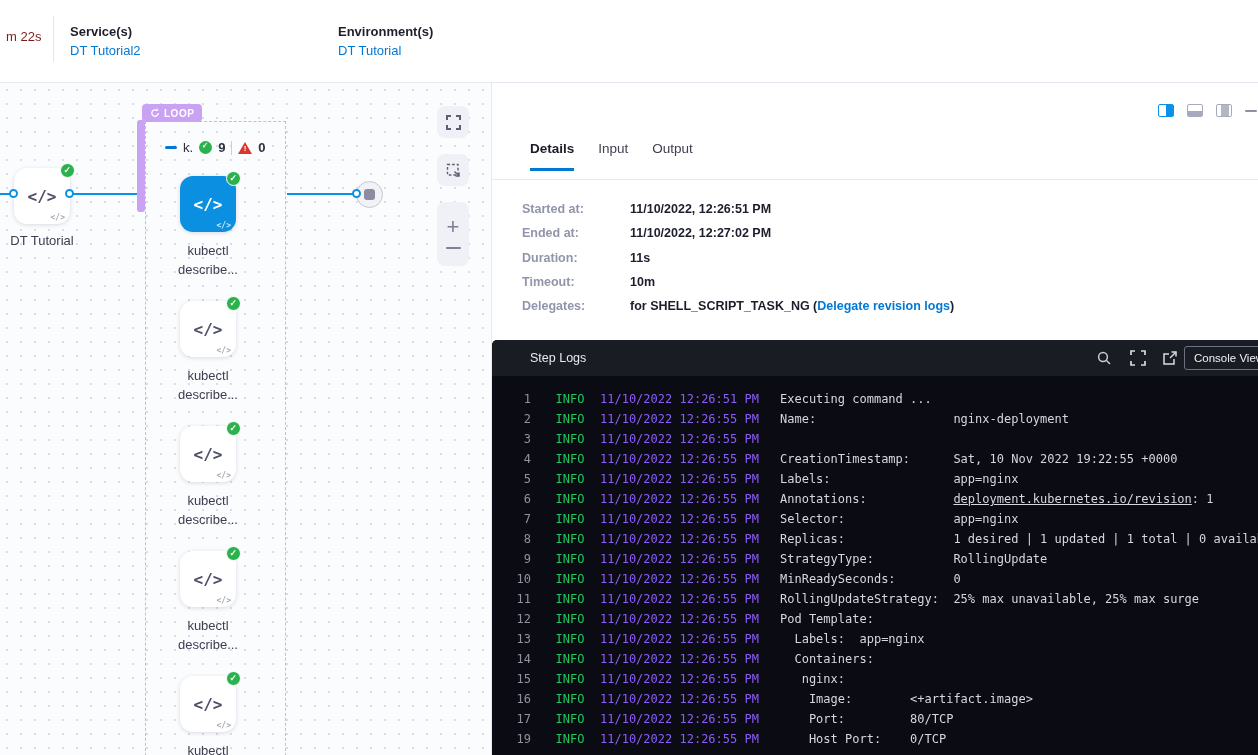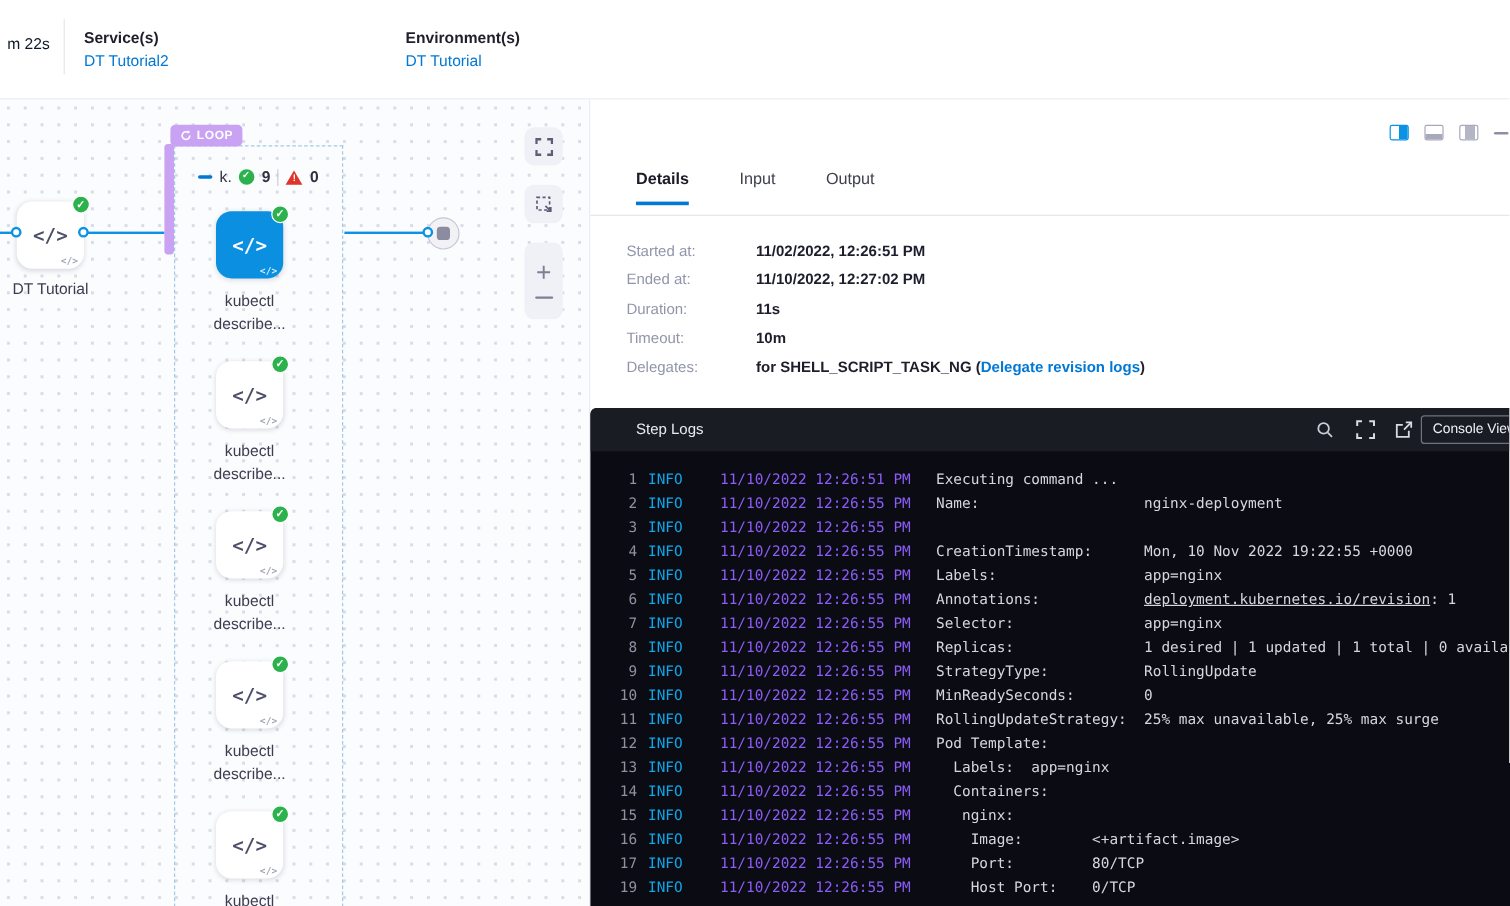--- a/index.html
+++ b/index.html
@@ -3,21 +3,21 @@
 <meta charset="utf-8">
 <style>
   * { margin:0; padding:0; box-sizing:border-box; }
   html,body { background:#fff; }
   #screen {
     position:relative; width:1258px; height:755px; overflow:hidden;
     font-family:"Liberation Sans", sans-serif; background:#fff;
   }
   
   #topbar { position:absolute; left:0; top:0; width:1258px; height:82px; background:#fff; }
-  .elapsed { position:absolute; left:6px; top:29px; font-size:13px; color:#0f172a; }
+  .elapsed { position:absolute; left:6px; top:29px; font-size:13px; color:#7f1d1d; }
   .v-divider { position:absolute; left:53px; top:16px; width:1px; height:46px; background:#e3e5ed; }
   .meta-label { position:absolute; top:24px; font-size:13px; font-weight:bold; color:#1e1f2b; }
   .meta-link  { position:absolute; top:43px; font-size:13px; color:#0278d5; cursor:pointer; }
   #main-divider { position:absolute; left:0; top:82px; width:1258px; height:1px; background:#e6e8ef; }
 
   
   #canvas {
     position:absolute; left:0; top:83px; width:492px; height:672px; overflow:hidden;
     background-color:#fbfcfe;
     background-image:radial-gradient(circle,#d8dce8 1.2px, transparent 1.3px);
@@ -75,43 +75,43 @@
 
   
   #panel { position:absolute; left:492px; top:83px; width:766px; height:672px; background:#fff; }
   #panel-title { position:absolute; left:38px; top:18px; font-size:15px; font-weight:bold; color:#1b1c28; }
   .layout-icon { position:absolute; top:21px; width:16px; height:13px; border-radius:2px; cursor:pointer; }
   #li-split { left:666px; border:1.5px solid #0b92e4; background:linear-gradient(to right,#fff 50%, #0b92e4 50%); }
   #li-bottom { left:695px; border:1.5px solid #a8aabc; background:linear-gradient(to bottom,#fff 58%, #a8aabc 58%); }
   #li-right { left:724px; border:1.5px solid #a8aabc; background:linear-gradient(to right,#fff 30%, #b4b6c6 30%, #b4b6c6 85%, #fff 85%); }
   #li-collapse { left:753px; top:27px; width:12px; height:2px; background:#8d8fa2; border:none; }
 
-  #tabs { position:absolute; left:38px; top:58px; display:flex; gap:42px; }
+  #tabs { position:absolute; left:38px; top:58px; display:flex; gap:24px; }
   .tab { font-size:13.5px; color:#3f414f; padding-bottom:12px; cursor:pointer; }
   .tab.active { font-weight:bold; color:#1b1c28; border-bottom:3px solid #0278d5; }
   #tabs-sep { position:absolute; left:0; top:96px; width:766px; height:1px; background:#e5e7ee; }
 
   .detail-row { position:absolute; left:30px; width:700px; height:20px; }
-  .detail-label { position:absolute; left:0; top:0; font-size:12.5px; color:#9295aa; font-weight:normal; }
+  .detail-label { position:absolute; left:0; top:0; font-size:12.5px; color:#9295aa; font-weight:bold; }
   .detail-value { position:absolute; left:108px; top:0; font-size:12.5px; color:#1d1e2c; font-weight:bold; white-space:nowrap; }
   .detail-value .inline-link { color:#0278d5; cursor:pointer; }
 
   
   #logs { position:absolute; left:0; top:257px; width:766px; height:415px; background:#0b0c13; border-radius:5px 0 0 0; overflow:hidden; }
   #logs-header { position:absolute; left:0; top:0; width:766px; height:36px; background:#1a1c24; border-radius:5px 0 0 0; }
   #logs-title { position:absolute; left:38px; top:11px; font-size:12.5px; color:#e8eaf0; }
   .log-hicon { position:absolute; cursor:pointer; }
   #console-view-btn { position:absolute; left:692px; top:6px; height:24px; padding:0 9px; line-height:22px;
                       border:1px solid #6f7180; border-radius:3px; font-size:11.5px; color:#eef0f6;
                       white-space:nowrap; cursor:pointer; background:transparent; }
   #log-body { position:absolute; left:0; top:36px; width:766px; height:379px; padding-top:13px; overflow:hidden;
               font-family:"DejaVu Sans Mono", monospace; font-size:12px; }
   .log-row { display:flex; height:20px; line-height:20px; padding-left:18px; white-space:pre; }
   .log-num { width:21px; text-align:right; color:#8f91a1; flex:0 0 auto; }
-  .log-level { width:60px; margin-left:9px; color:#0ea5e9; flex:0 0 auto; }
+  .log-level { width:60px; margin-left:9px; color:#22c55e; flex:0 0 auto;text-align:center; }
   .log-time { width:180px; color:#8b5cf6; flex:0 0 auto; }
   .log-msg { color:#d6d7de; flex:0 0 auto; }
   .log-msg .log-link { text-decoration:underline; cursor:pointer; color:#d6d7de; }
 </style>
 </head>
 <body>
 
 <div id="screen">
 
   <div id="topbar">
@@ -242,21 +242,21 @@
     <div id="tabs">
         <div class="tab active">Details</div>
         <div class="tab">Input</div>
         <div class="tab">Output</div>
       </div>
     <div id="tabs-sep"></div>
 
     <div id="detail-rows">
         <div class="detail-row" style="top: 119px;">
           <span class="detail-label">Started at:</span>
-          <span class="detail-value">11/02/2022, 12:26:51 PM</span>
+          <span class="detail-value">11/10/2022, 12:26:51 PM</span>
         </div>
         <div class="detail-row" style="top: 143px;">
           <span class="detail-label">Ended at:</span>
           <span class="detail-value">11/10/2022, 12:27:02 PM</span>
         </div>
         <div class="detail-row" style="top: 168px;">
           <span class="detail-label">Duration:</span>
           <span class="detail-value">11s</span>
         </div>
         <div class="detail-row" style="top: 192px;">
@@ -292,21 +292,21 @@
               <path d="M9.5 2 H14 V6.5"></path>
               <path d="M14 2 L8 8"></path>
             </svg>
         </span>
         <span id="console-view-btn">Console View</span>
       </div>
       <div id="log-body">
           <div class="log-row"><span class="log-num">1</span><span class="log-level">INFO</span><span class="log-time">11/10/2022 12:26:51 PM</span><span class="log-msg">Executing command ...</span></div>
           <div class="log-row"><span class="log-num">2</span><span class="log-level">INFO</span><span class="log-time">11/10/2022 12:26:55 PM</span><span class="log-msg">Name:                   nginx-deployment</span></div>
           <div class="log-row"><span class="log-num">3</span><span class="log-level">INFO</span><span class="log-time">11/10/2022 12:26:55 PM</span></div>
-          <div class="log-row"><span class="log-num">4</span><span class="log-level">INFO</span><span class="log-time">11/10/2022 12:26:55 PM</span><span class="log-msg">CreationTimestamp:      Mon, 10 Nov 2022 19:22:55 +0000</span></div>
+          <div class="log-row"><span class="log-num">4</span><span class="log-level">INFO</span><span class="log-time">11/10/2022 12:26:55 PM</span><span class="log-msg">CreationTimestamp:      Sat, 10 Nov 2022 19:22:55 +0000</span></div>
           <div class="log-row"><span class="log-num">5</span><span class="log-level">INFO</span><span class="log-time">11/10/2022 12:26:55 PM</span><span class="log-msg">Labels:                 app=nginx</span></div>
           <div class="log-row"><span class="log-num">6</span><span class="log-level">INFO</span><span class="log-time">11/10/2022 12:26:55 PM</span><span class="log-msg">Annotations:            <span class="log-link">deployment.kubernetes.io/revision</span>: 1</span></div>
           <div class="log-row"><span class="log-num">7</span><span class="log-level">INFO</span><span class="log-time">11/10/2022 12:26:55 PM</span><span class="log-msg">Selector:               app=nginx</span></div>
           <div class="log-row"><span class="log-num">8</span><span class="log-level">INFO</span><span class="log-time">11/10/2022 12:26:55 PM</span><span class="log-msg">Replicas:               1 desired | 1 updated | 1 total | 0 available | 1 unavailable</span></div>
           <div class="log-row"><span class="log-num">9</span><span class="log-level">INFO</span><span class="log-time">11/10/2022 12:26:55 PM</span><span class="log-msg">StrategyType:           RollingUpdate</span></div>
           <div class="log-row"><span class="log-num">10</span><span class="log-level">INFO</span><span class="log-time">11/10/2022 12:26:55 PM</span><span class="log-msg">MinReadySeconds:        0</span></div>
           <div class="log-row"><span class="log-num">11</span><span class="log-level">INFO</span><span class="log-time">11/10/2022 12:26:55 PM</span><span class="log-msg">RollingUpdateStrategy:  25% max unavailable, 25% max surge</span></div>
           <div class="log-row"><span class="log-num">12</span><span class="log-level">INFO</span><span class="log-time">11/10/2022 12:26:55 PM</span><span class="log-msg">Pod Template:</span></div>
           <div class="log-row"><span class="log-num">13</span><span class="log-level">INFO</span><span class="log-time">11/10/2022 12:26:55 PM</span><span class="log-msg">  Labels:  app=nginx</span></div>
           <div class="log-row"><span class="log-num">14</span><span class="log-level">INFO</span><span class="log-time">11/10/2022 12:26:55 PM</span><span class="log-msg">  Containers:</span></div>

